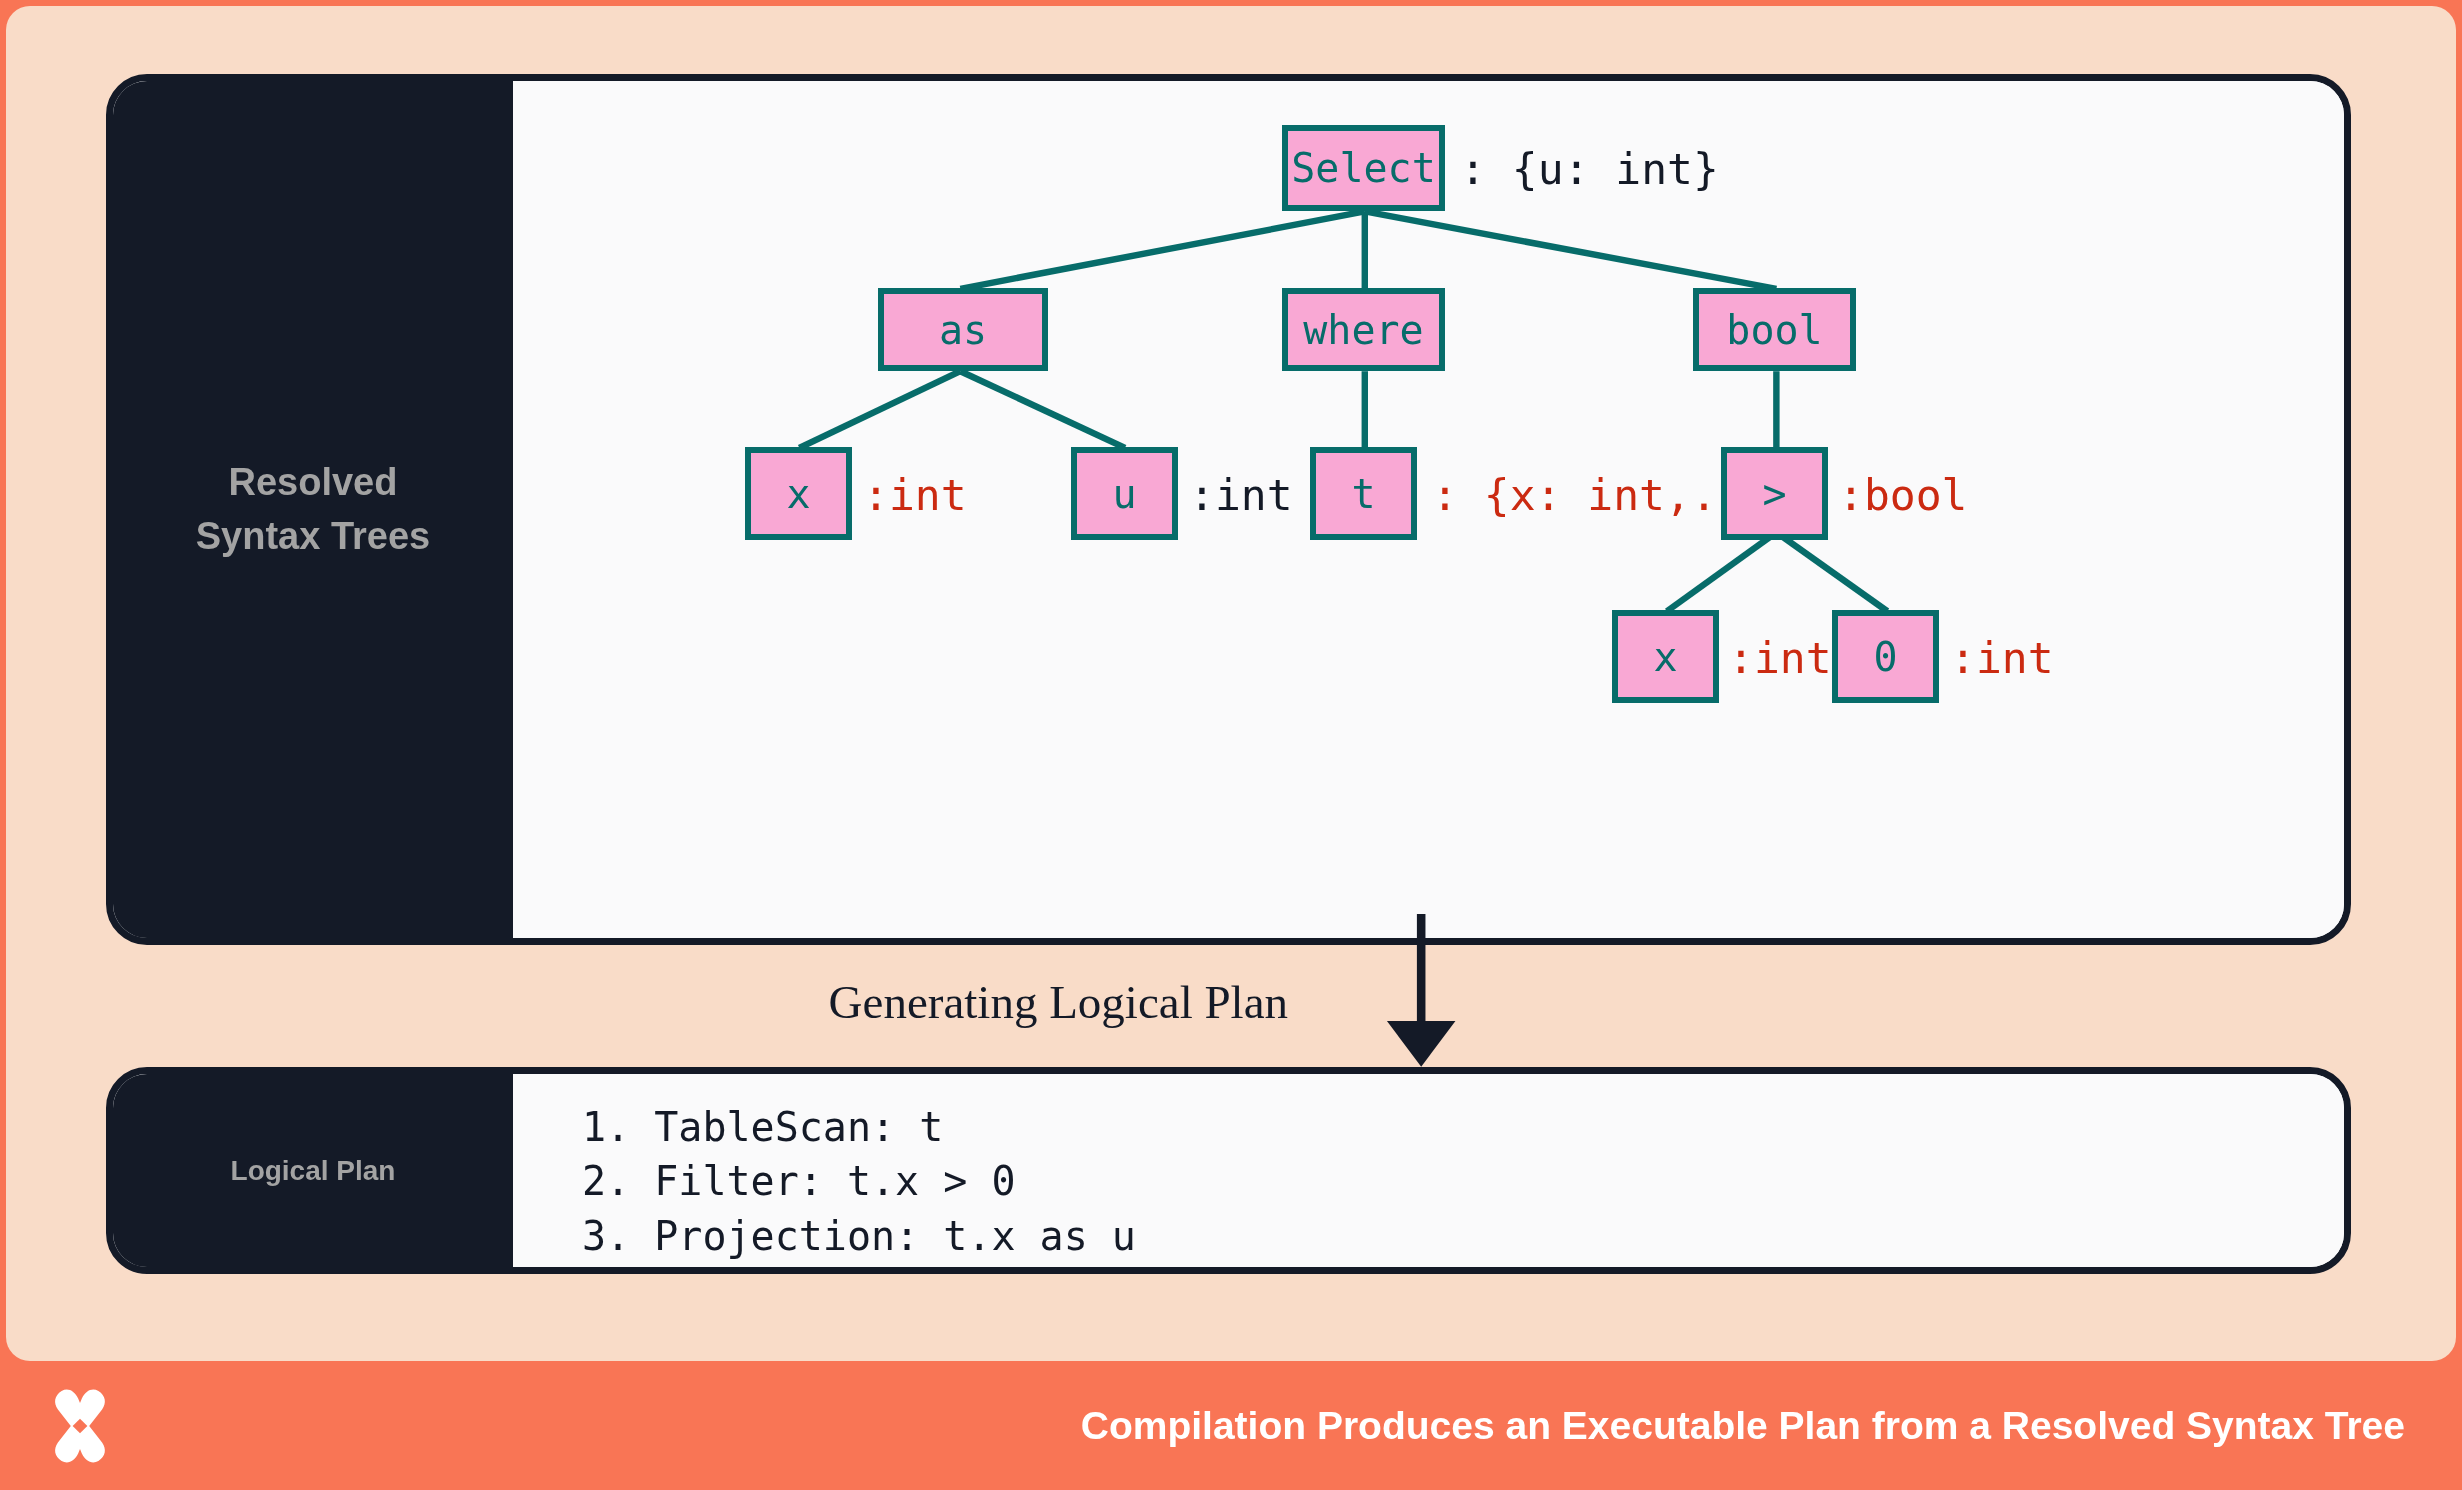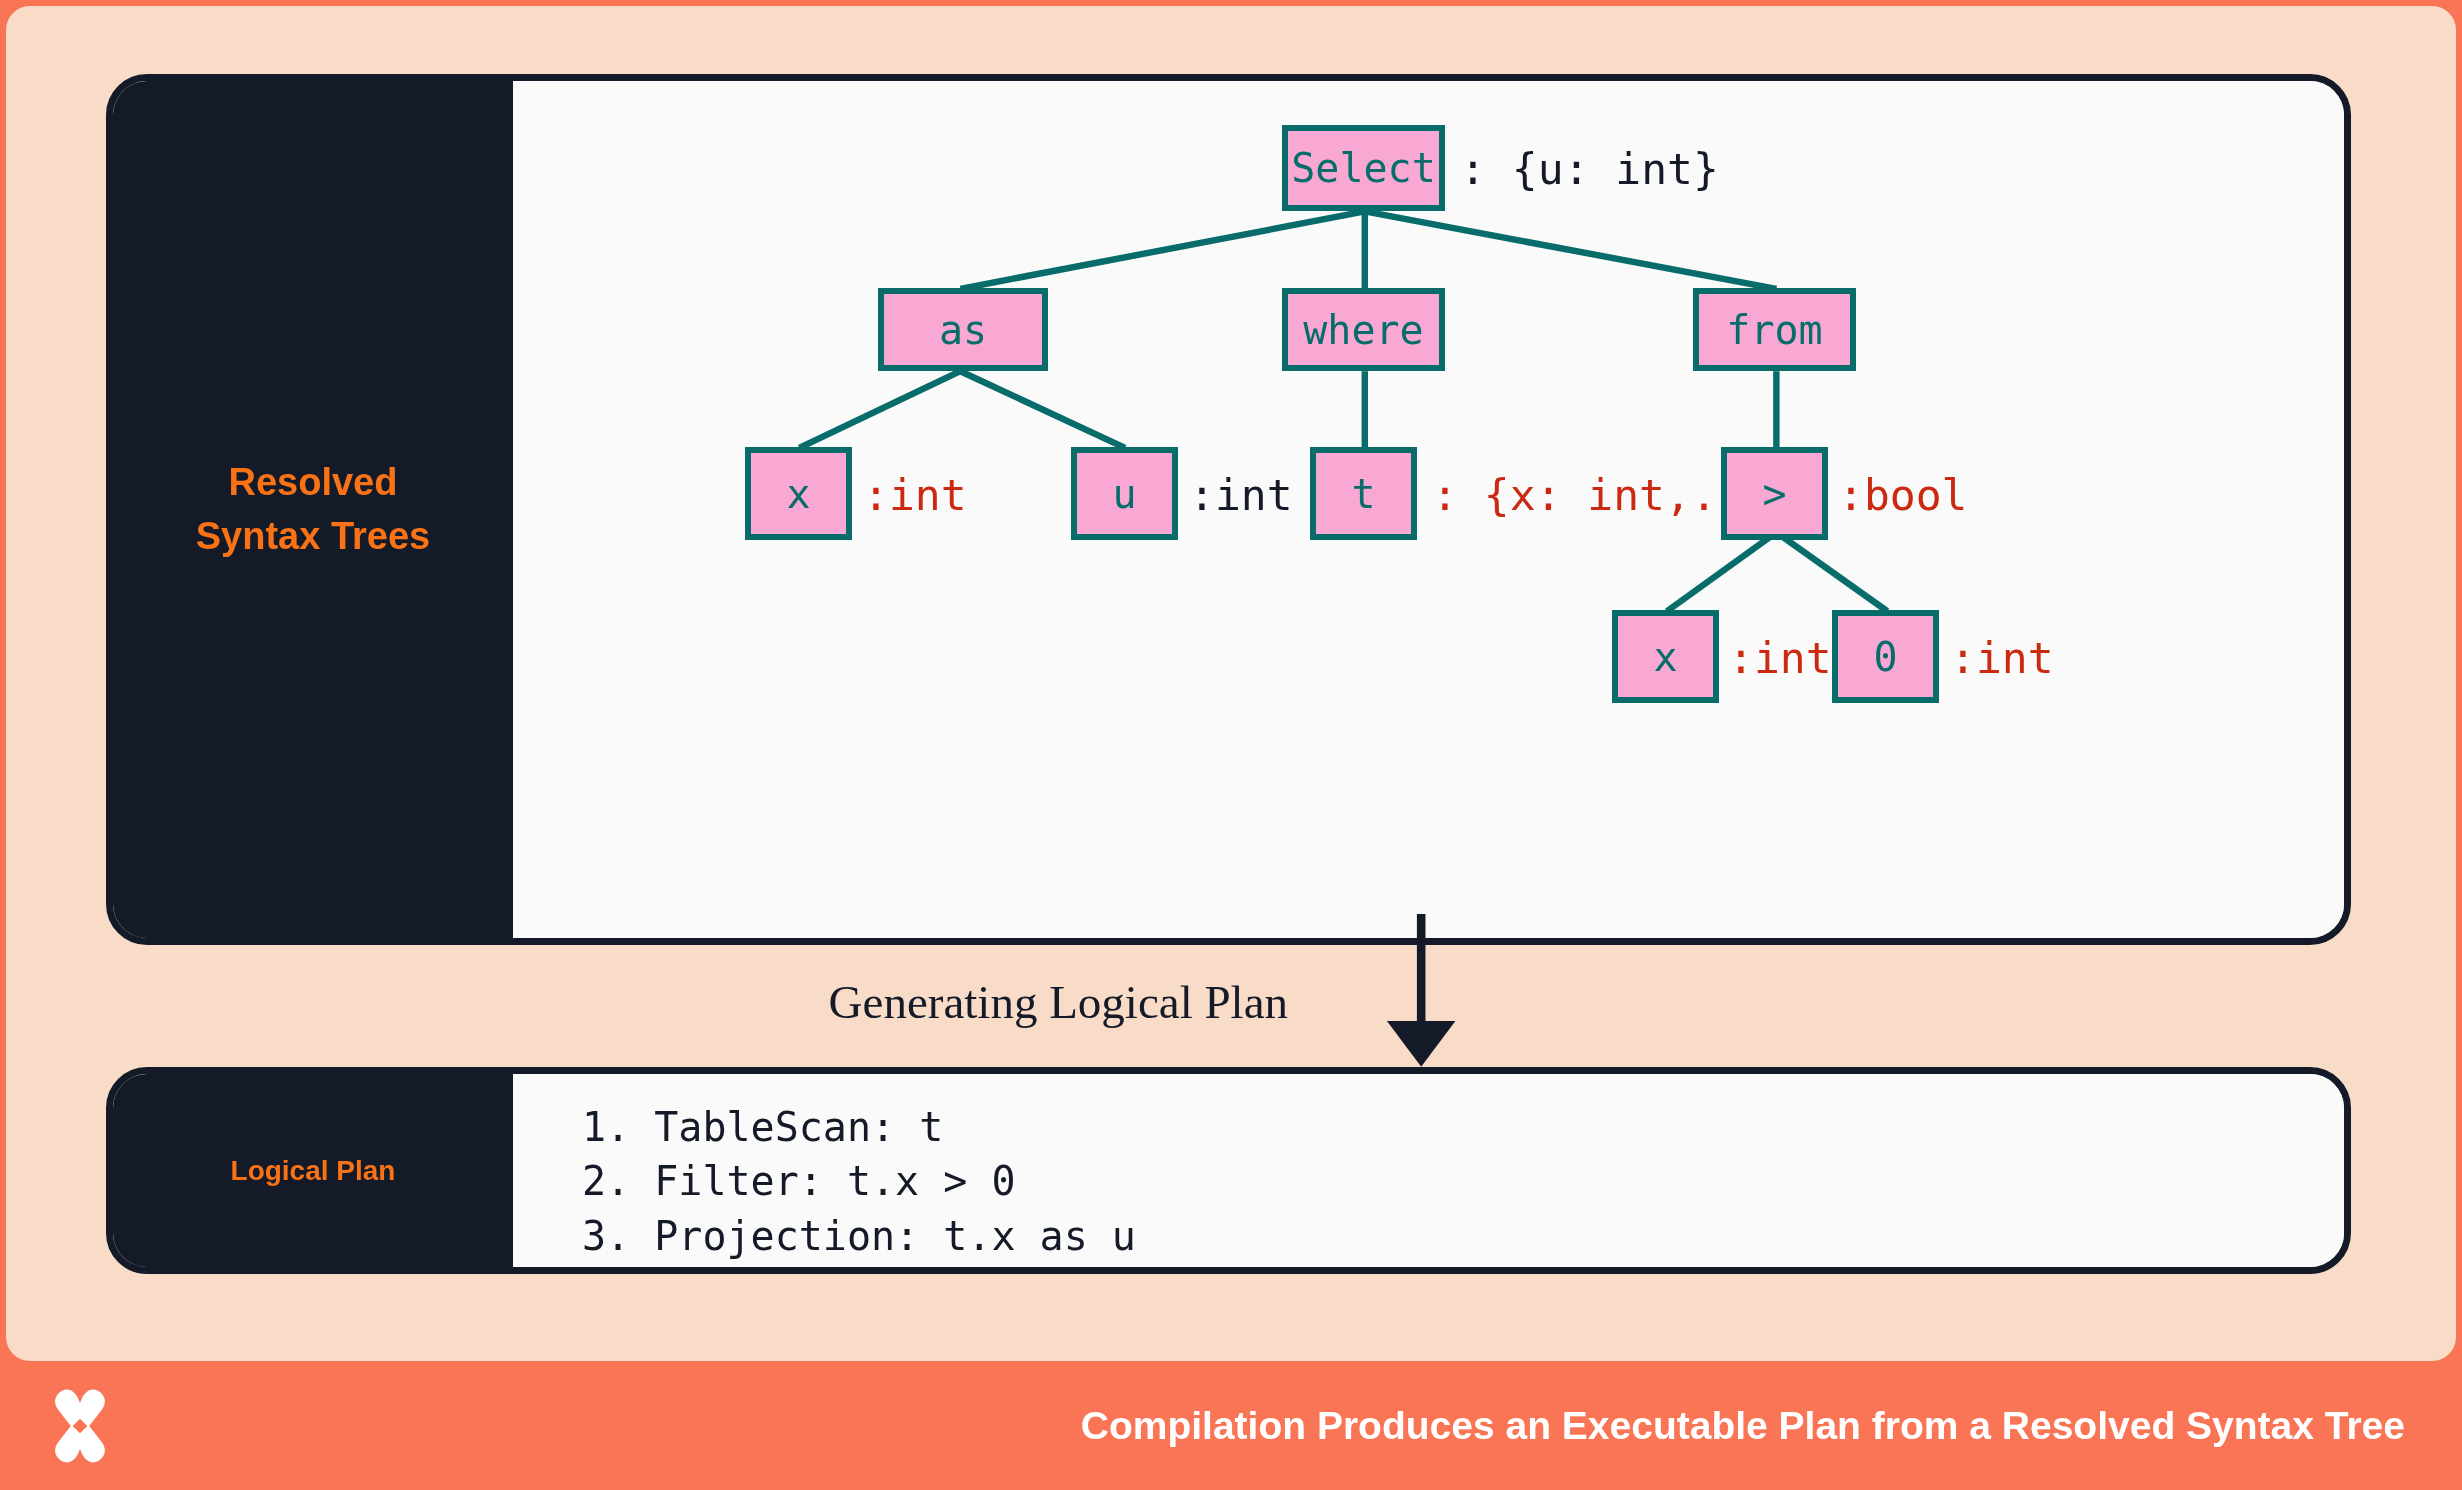--- a/index.html
+++ b/index.html
@@ -33,21 +33,21 @@
     position: absolute;
     box-sizing: border-box;
     background: #FAFAFB;
     border: 7.9px solid #141A27;
     border-radius: 41px;
     display: flex;
     overflow: hidden;
   }
   .panel-label {
     background: #141A27;
-    color: #f97316;
+    color: #a3a3a3;
     font-weight: bold;
     display: flex;
     align-items: center;
     justify-content: center;
     text-align: center;
     flex: 0 0 auto;
     box-sizing: border-box;
     line-height: 1.42;
   }
   .panel-body {
@@ -222,21 +222,21 @@
           </g>
         </svg>
 
         <div class="node" style="left:769px; top:44px; width:163px; height:86px;">Select</div>
         <div class="annot dark" style="left:947px; top:64px; height:47px;">: {u: int}</div>
 
         <div class="node" style="left:365px; top:207px; width:170px; height:83px;">as</div>
 
         <div class="node" style="left:769px; top:207px; width:163px; height:83px;">where</div>
 
-        <div class="node" style="left:1180px; top:207px; width:163px; height:83px;">from</div>
+        <div class="node" style="left:1180px; top:207px; width:163px; height:83px;">bool</div>
 
         <div class="node" style="left:232px; top:366px; width:107px; height:93px;">x</div>
         <div class="annot red" style="left:350px; top:390px; height:47px;">:int</div>
 
         <div class="node" style="left:558px; top:366px; width:107px; height:93px;">u</div>
         <div class="annot dark" style="left:676px; top:390px; height:47px;">:int</div>
 
         <div class="node" style="left:797px; top:366px; width:107px; height:93px;">t</div>
         <div class="annot red" style="left:919px; top:390px; height:47px;">: {x: int,...}</div>
 

